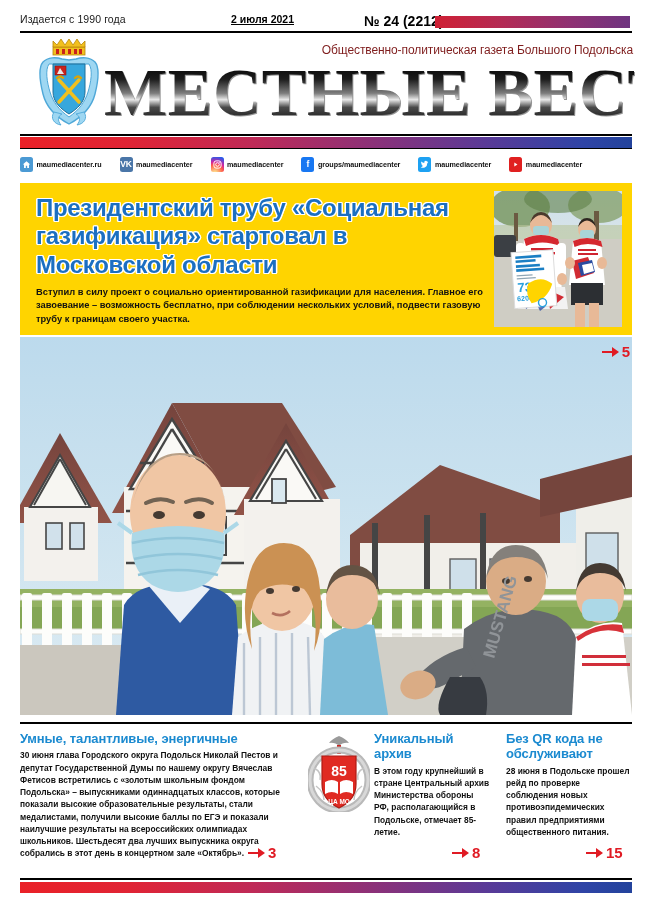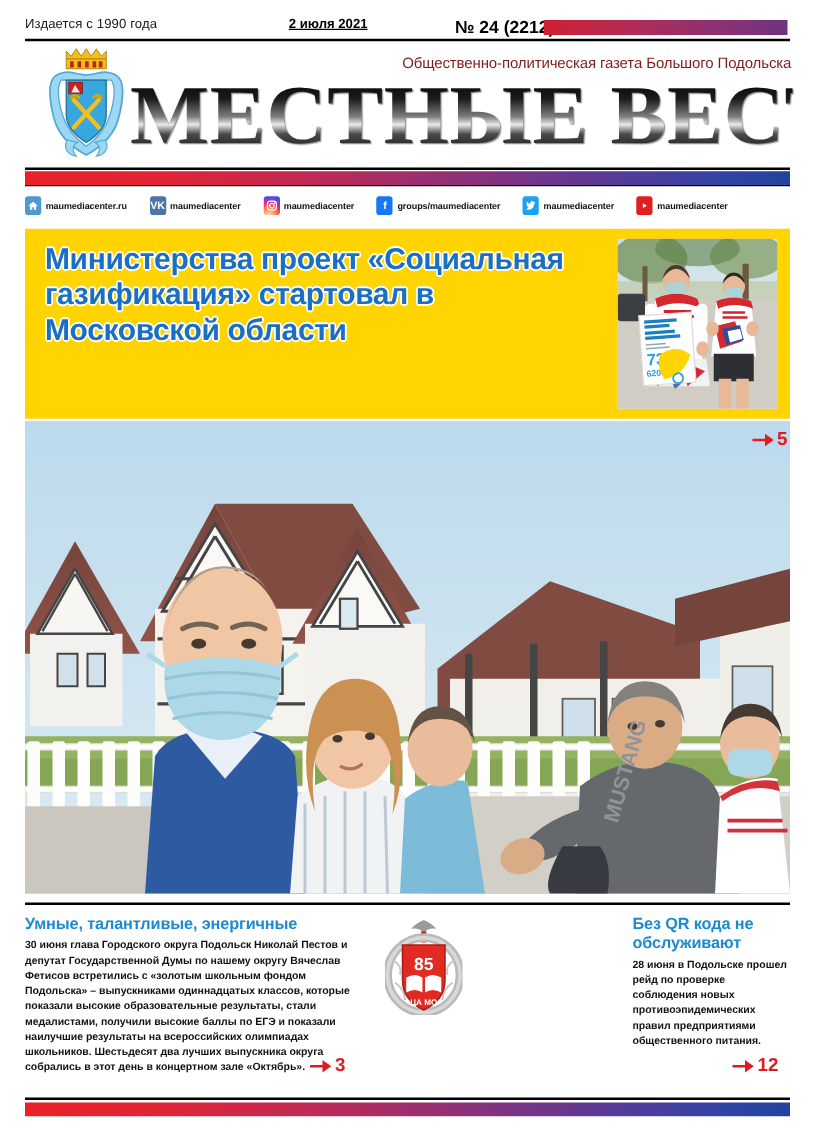--- a/index.html
+++ b/index.html
@@ -410,21 +410,22 @@
       <span class="social-ico ico-yt">
         <svg width="9" height="9" viewBox="0 0 12 12">
             <path d="M4.4 3.4 L8.6 6 L4.4 8.6 Z" fill="#fff"></path>
           </svg>
       </span>
       <span class="social-label">maumediacenter</span>
     </div>
   </div>
 
   <div class="lead">
-    <div class="lead-head">Министерства проект «Социальная газификация» стартовал в Московской области</div>
+    <div class="lead-head">Президентский трубу «Социальная газификация» стартовал в Московской области</div>
+    <div class="lead-deck">Вступил в силу проект о социально ориентированной газификации для населения. Главное его завоевание – возможность бесплатно, при соблюдении нескольких условий, подвести газовую трубу к границам своего участка.</div>
 
     <div class="lead-photo">
       <svg width="128" height="136" viewBox="0 0 128 136" preserveAspectRatio="xMidYMid slice">
         <defs>
           <linearGradient id="skyA" x1="0" y1="0" x2="0" y2="1">
             <stop offset="0" stop-color="#cfe0ee"></stop>
               <stop offset="1" stop-color="#e6e9d9"></stop>
           </linearGradient>
         </defs>
         <rect width="128" height="136" fill="url(#skyA)"></rect>
@@ -730,27 +731,35 @@
 
       <path d="M14 22 h34 v28 q0 16 -17 24 q-17 -8 -17 -24Z" fill="#e02a22" stroke="#ad1b15" stroke-width="1.2"></path>
       <text x="31" y="42" text-anchor="middle" font-family="Liberation Sans, sans-serif" font-size="14" font-weight="bold" fill="#ffffff">85</text>
 
       <path d="M17 48 q7 -4 13 0 v12 q-6 -4 -13 0Z" fill="#ffffff"></path>
       <path d="M45 48 q-7 -4 -13 0 v12 q6 -4 13 0Z" fill="#ffffff"></path>
       <line x1="31" y1="48" x2="31" y2="60" stroke="#e02a22" stroke-width="1.4"></line>
       <text x="31" y="70" text-anchor="middle" font-family="Liberation Sans, sans-serif" font-size="6.5" font-weight="bold" fill="#ffffff">ЦА  МО</text>
     </svg>
 
+    <div class="teaser teaser-2">
+      <div class="teaser-title">Уникальный архив</div>
+      <div class="teaser-body">В этом году крупнейший в стране Центральный архив Министерства обороны РФ, располагающийся в Подольске, отмечает 85-летие.</div>
+      <div class="pagelink pagelink-2">
+        <span class="arrow"></span>
+        <span>8</span>
+      </div>
+    </div>
 
     <div class="teaser teaser-3">
       <div class="teaser-title">Без QR кода не обслуживают</div>
       <div class="teaser-body">28 июня в  Подольске прошел рейд по проверке соблюдения новых противоэпидемических правил предприятиями общественного питания.</div>
       <div class="pagelink pagelink-3">
         <span class="arrow"></span>
-        <span>12</span>
+        <span>15</span>
       </div>
     </div>
   </div>
 
   <div class="footer-rule"></div>
   <div class="gradbar-bottom"></div>
 
 </div>
 
 </body></html>

